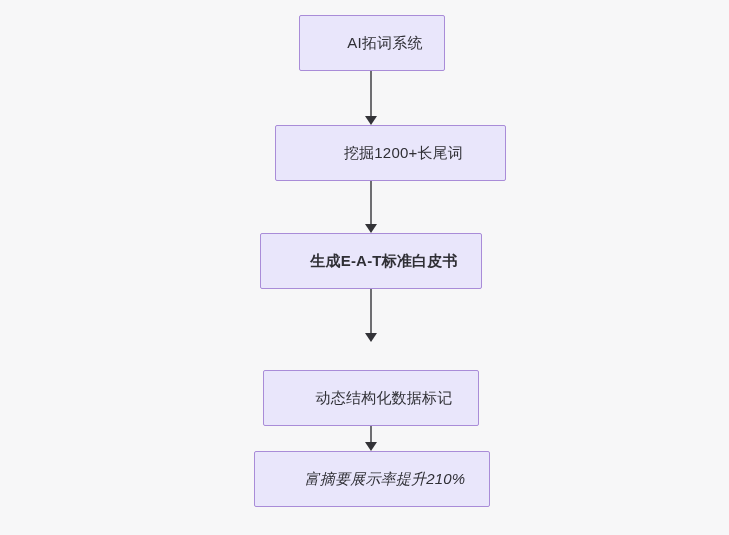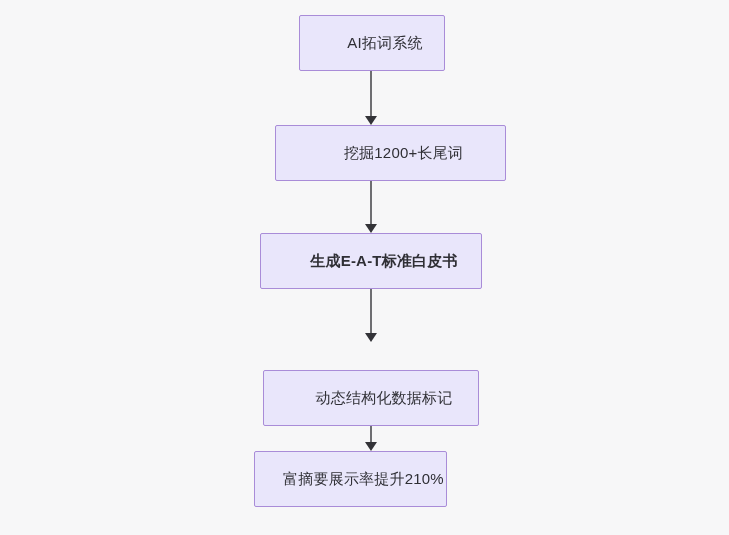--- a/index.html
+++ b/index.html
@@ -90,17 +90,17 @@
   </div>
 
   <div class="node" style="left:260px; top:233px; width:222px; height:56px;font-weight:bold;">
     <span class="node-label">生成E-A-T标准白皮书</span>
   </div>
 
   <div class="node" style="left:263px; top:342px; width:216px; height:56px;margin-top:28px;">
     <span class="node-label">动态结构化数据标记</span>
   </div>
 
-  <div class="node" style="left:254px; top:451px; width:193px; height:56px;">
+  <div class="node" style="left:254px; top:451px; width:236px; height:56px;font-style:italic;">
     <span class="node-label">富摘要展示率提升210%</span>
   </div>
 
 </div>
 
 </body></html>

